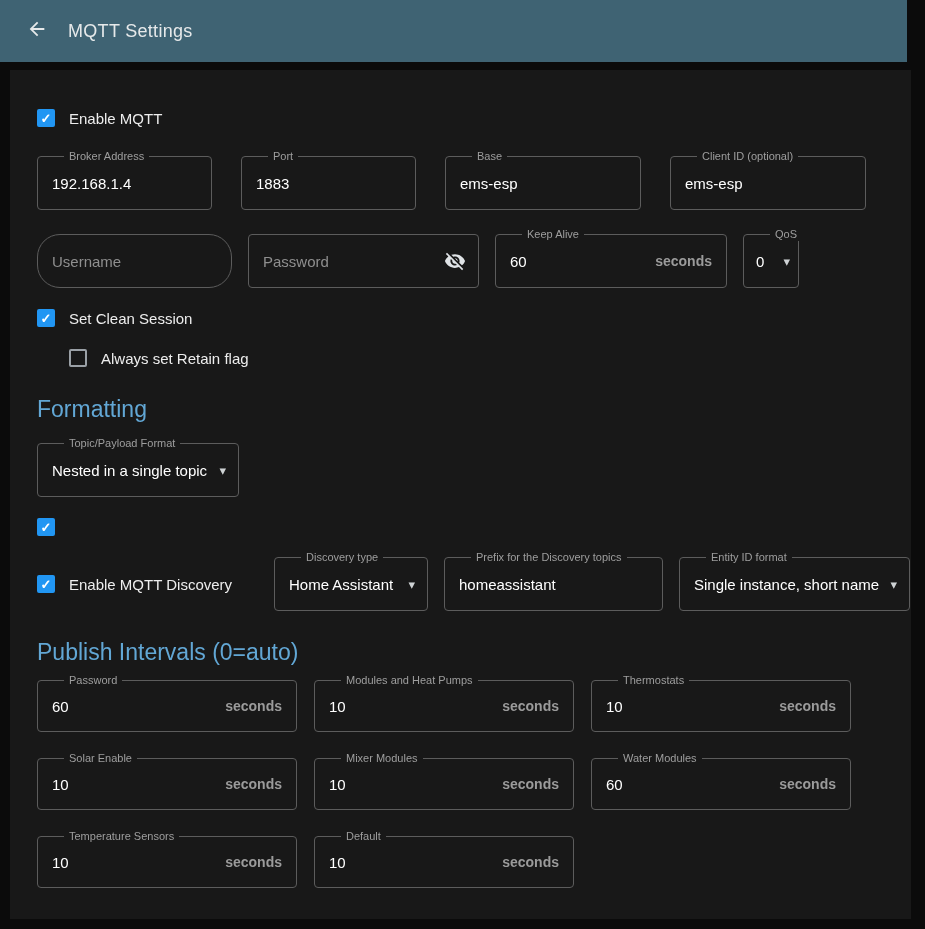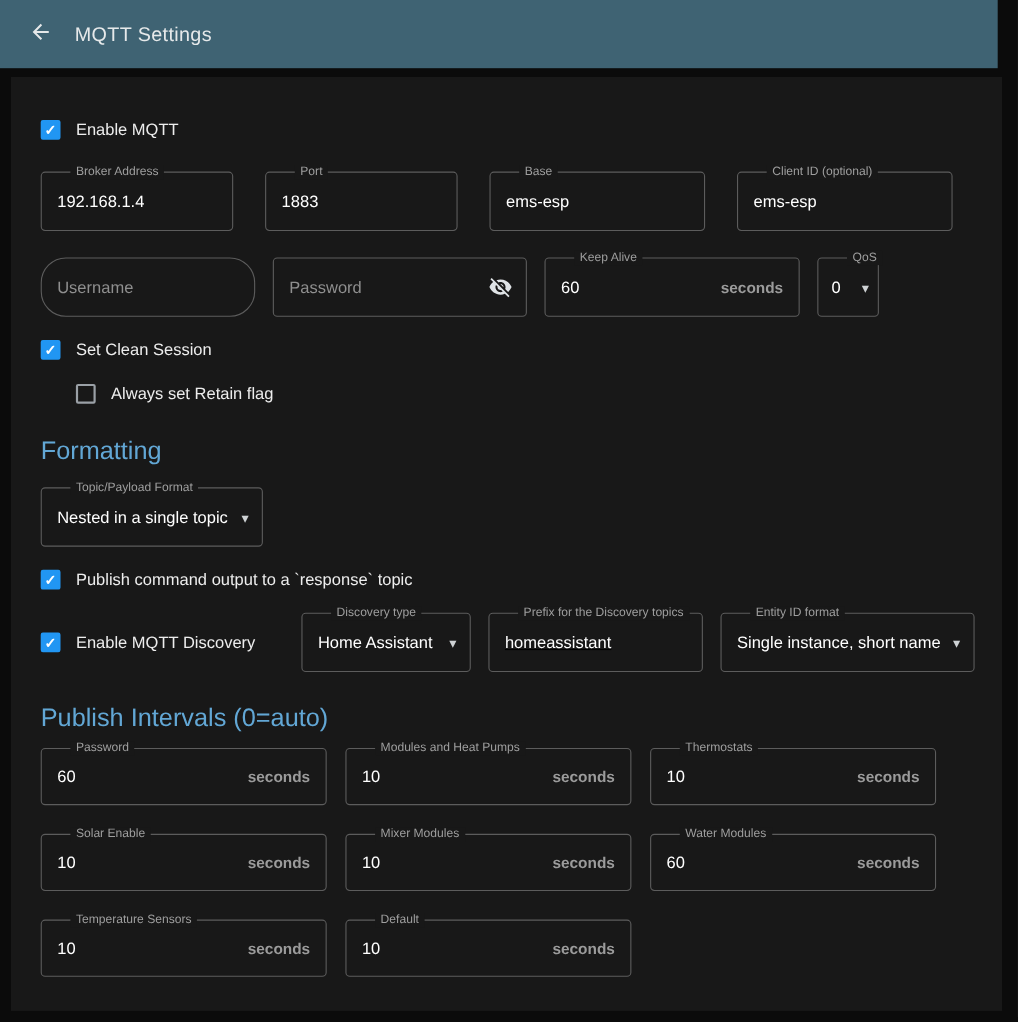--- a/index.html
+++ b/index.html
@@ -74,21 +74,21 @@
   .f-qos .value-text { padding-left: 12px; }
   .f-qos .caret { padding-right: 8px; }
   .chk-clean { margin-top: 20px; }
   .chk-retain { margin-top: 20px; padding-left: 32px; }
   .section-h { color: #62a7d5; font-size: 23px; font-weight: 400; margin: 0; line-height: 23px; }
   .h-format { margin-top: 30px; }
   .f-topic { width: 202px; margin-top: 22px; }
   .chk-response { margin-top: 20px; }
   .row-discovery { margin-top: 20px; align-items: center; gap: 16px; }
   .disc-check { flex: 0 0 221px; }
-  .f-disctype { width: 154px; } .f-discprefix { width: 195px; text-decoration: underline; } .f-entity { width: 231px; }
+  .f-disctype { width: 154px; } .f-discprefix { width: 219px; } .f-entity { width: 231px; }
   .h-intervals { margin-top: 30px; }
   .intervals-grid {
     margin-top: 16px;
     display: grid;
     grid-template-columns: repeat(3, 260px);
     column-gap: 17px; row-gap: 26px;
   }
   .intervals-grid .field { height: 52px; }
 </style>
 </head>
@@ -174,21 +174,20 @@
   <div class="field f-topic">
     <label class="notch">Topic/Payload Format</label>
     <span class="value-text">Nested in a single topic</span>
     <span class="caret">▾</span>
   </div>
 
   <div class="checkrow chk-response">
     <span class="cb checked">
         <i class="mark">✓</i>
       </span>
-    <span class="cb-label">Publish command output to a `response` topic</span>
   </div>
 
   <div class="row row-discovery">
     <div class="checkrow disc-check">
       <span class="cb checked">
           <i class="mark">✓</i>
         </span>
       <span class="cb-label">Enable MQTT Discovery</span>
     </div>
     <div class="field f-disctype">

